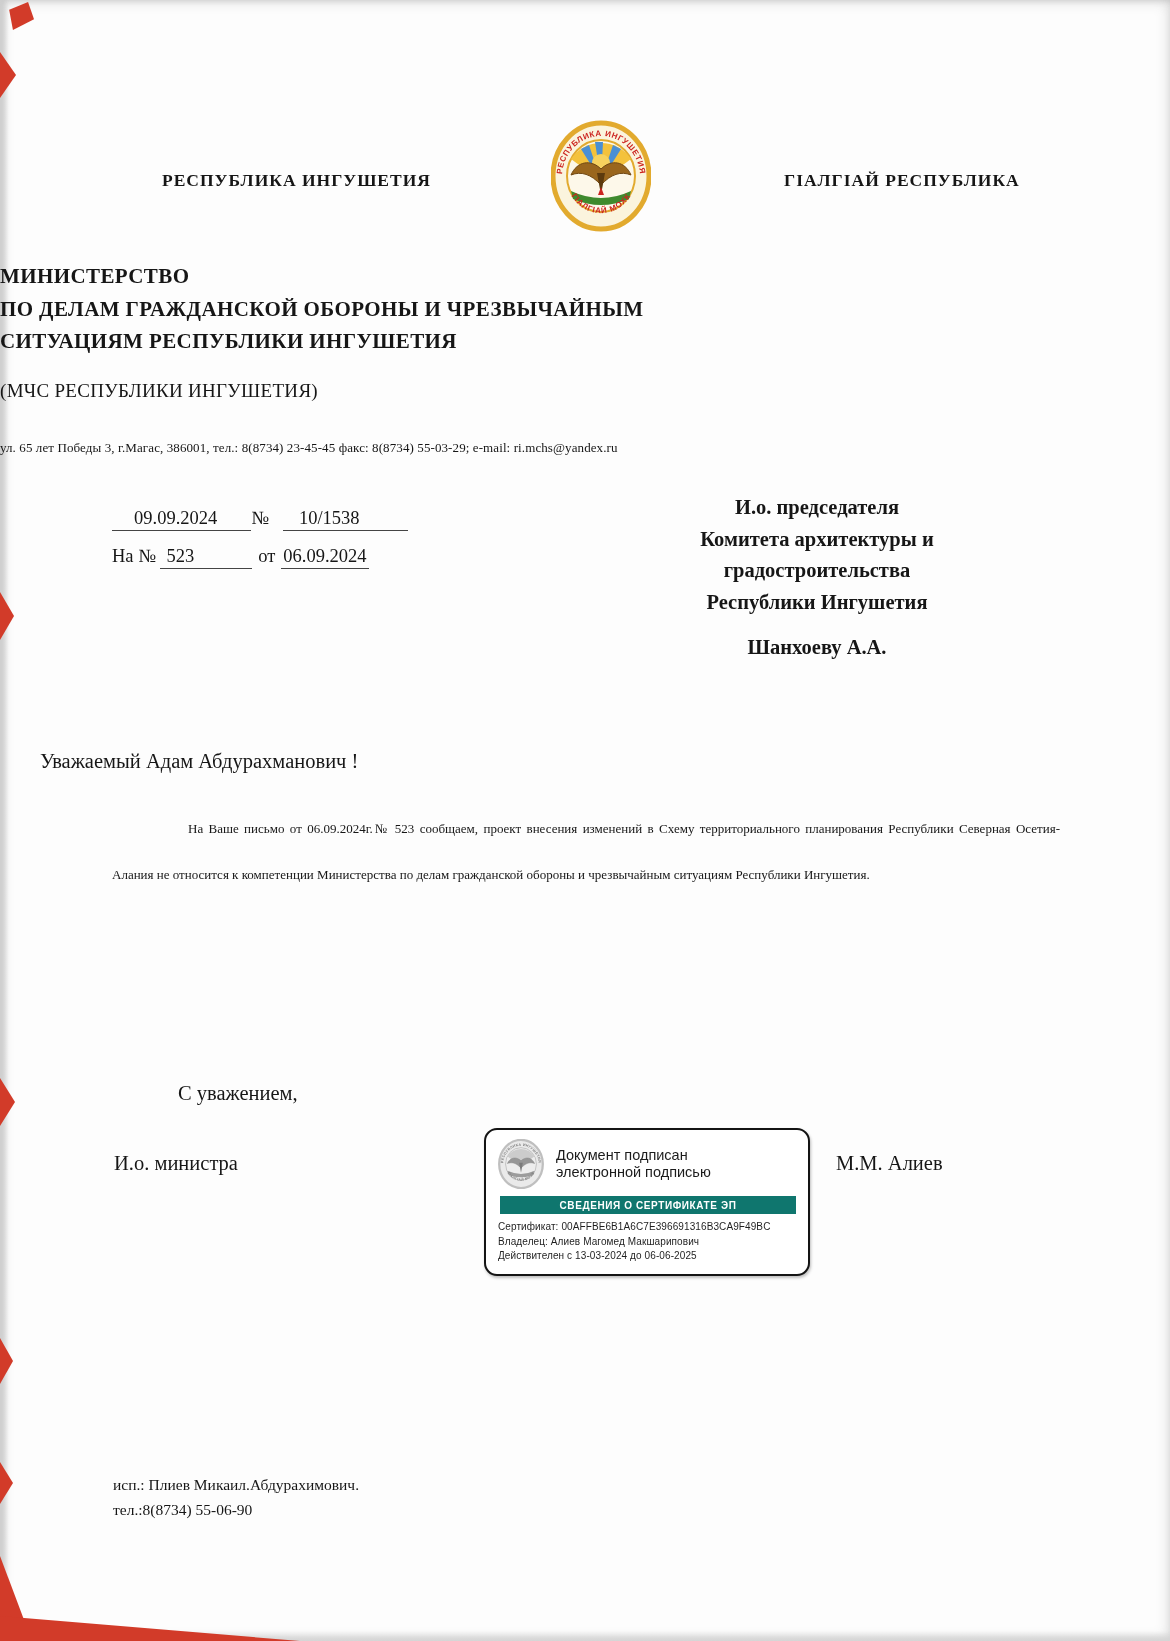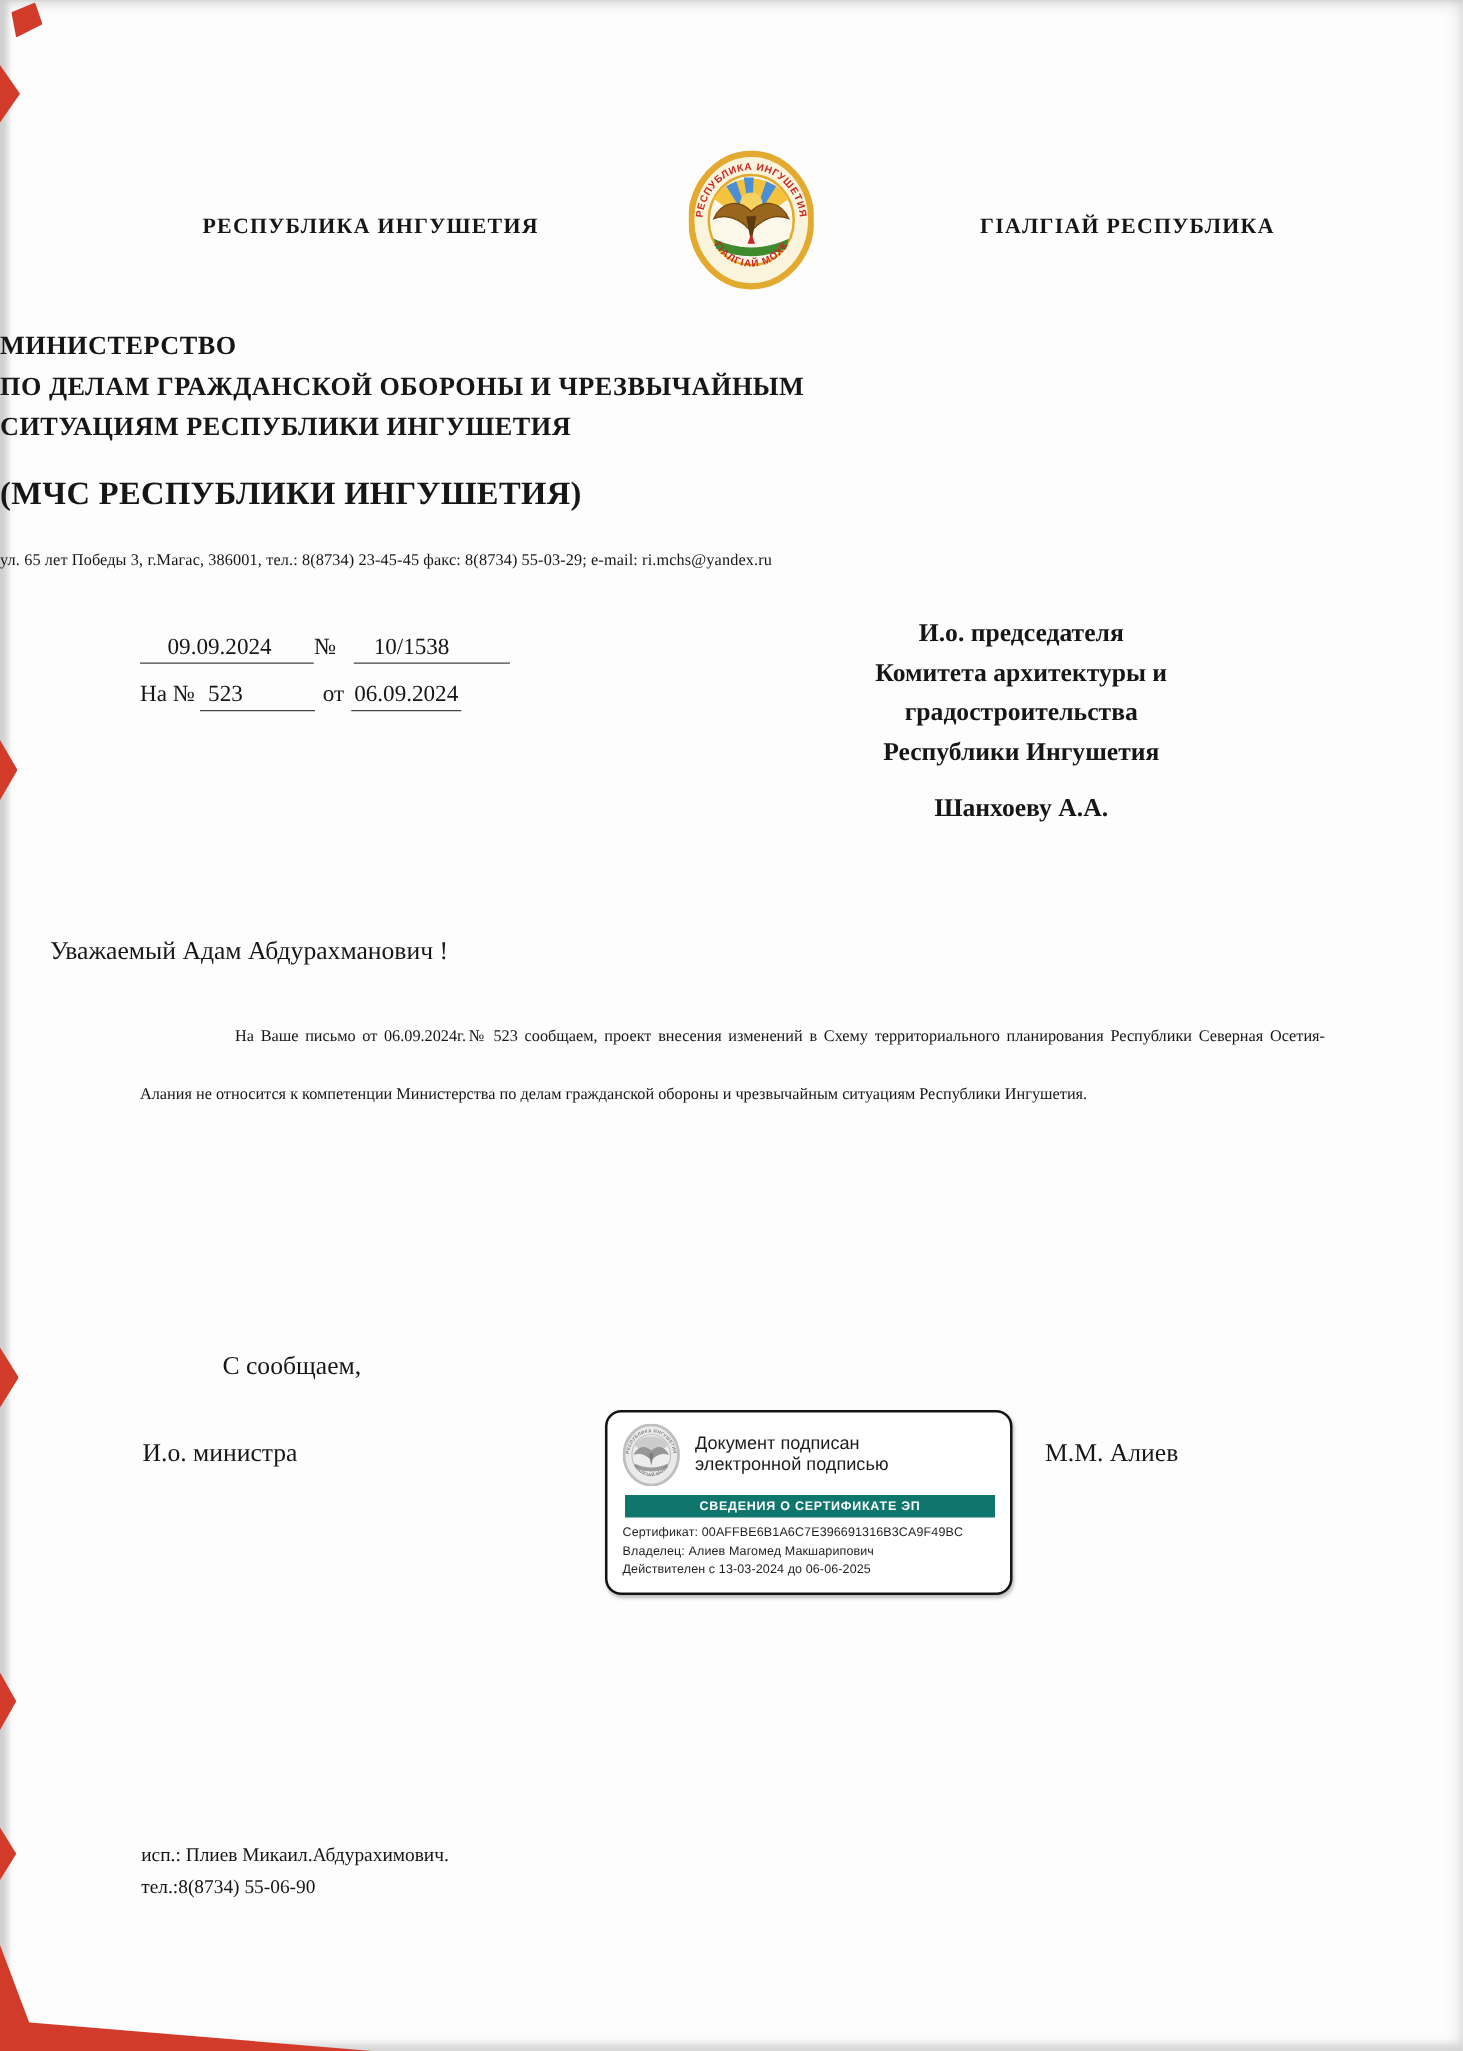--- a/index.html
+++ b/index.html
@@ -26,21 +26,21 @@
   .m-bband{left:0;top:1616px;width:300px;height:25px;clip-path:polygon(0 0,100% 100%,0 100%);}
 
   .abs{position:absolute;}
   .center{text-align:left;}
 
   .hdr-title{top:170px;font-size:17.5px;font-weight:bold;letter-spacing:1px;white-space:nowrap;}
   .hdr-left{left:162px;}
   .hdr-right{left:784px;}
   .emblem{left:551px;top:120px;width:100px;height:112px;}
   .ministry{left:0;top:260px;width:100%;font-size:21px;font-weight:bold;line-height:32.5px;letter-spacing:.4px;}
-  .mchs{left:0;top:380px;width:100%;font-size:26px;font-weight:bold;letter-spacing:.3px;}
+  .mchs{left:0;top:380px;width:100%;font-size:19px;font-weight:normal;letter-spacing:.3px;}
   .contact{left:0;top:440px;width:100%;font-size:13px;letter-spacing:.1px;}
 
   .ref{left:112px;top:508px;font-size:18.5px;}
   .ref-line2{margin-top:17px;}
   .ul{border-bottom:1.6px solid #444;}
   .ul-date1{padding:0 34px 2px 22px;margin-top:40px;}
   .ul-num1{padding:0 48px 2px 16px;margin-left:14px;}
   .ul-replynum{padding:0 58px 2px 6px;margin-right:6px;}
   .ul-replydate{padding:0 2px 2px 2px;margin-left:6px;}
 
@@ -136,21 +136,21 @@
     <div>И.о. председателя</div>
     <div>Комитета архитектуры и</div>
     <div>градостроительства</div>
     <div>Республики Ингушетия</div>
     <div class="recipient-name">Шанхоеву А.А.</div>
   </div>
 
   <div class="abs salutation center">Уважаемый  Адам Абдурахманович !</div>
   <div class="abs body-text">На Ваше письмо от 06.09.2024г.№ 523 сообщаем, проект внесения изменений в Схему территориального планирования Республики Северная Осетия-Алания не относится к компетенции Министерства по делам гражданской обороны и чрезвычайным ситуациям Республики Ингушетия.</div>
 
-  <div class="abs closing">С сообщаем,</div>
+  <div class="abs closing">С уважением,</div>
   <div class="abs sig-position">И.о. министра</div>
   <div class="abs sig-name">М.М. Алиев</div>
 
   <div class="abs stamp">
     <div class="stamp-head">
       <div class="stamp-emblem">
         <svg viewBox="0 0 100 110" width="46" height="50">
           <ellipse cx="50" cy="55" rx="48" ry="53" fill="#fbf4dd" stroke="#e2aa2e" stroke-width="5"></ellipse>
           <ellipse cx="50" cy="55" rx="34" ry="36" fill="#fdf8ea" stroke="#e2aa2e" stroke-width="2"></ellipse>
           <path d="M50,60 L20,38 A36,36 0 0 1 80,38 Z" fill="#f4c23c"></path>

